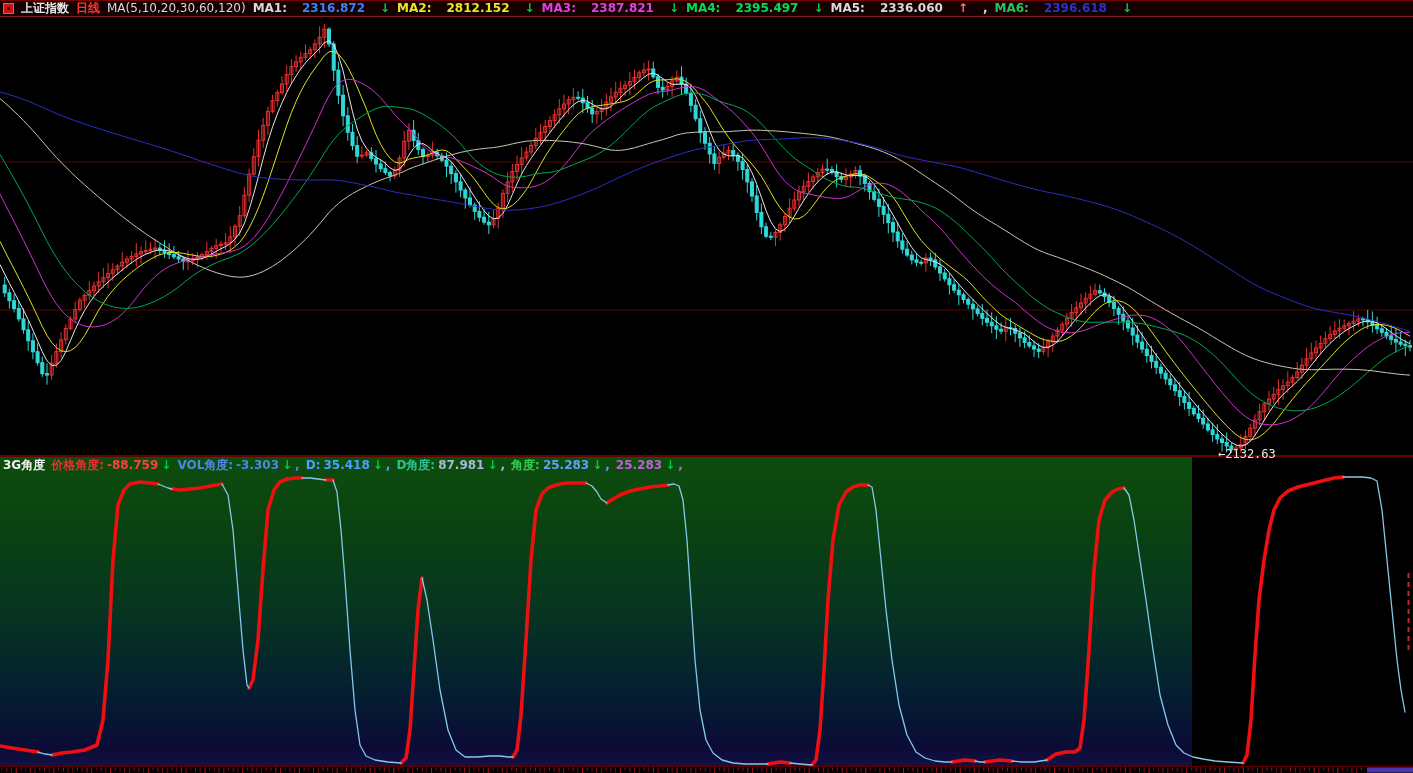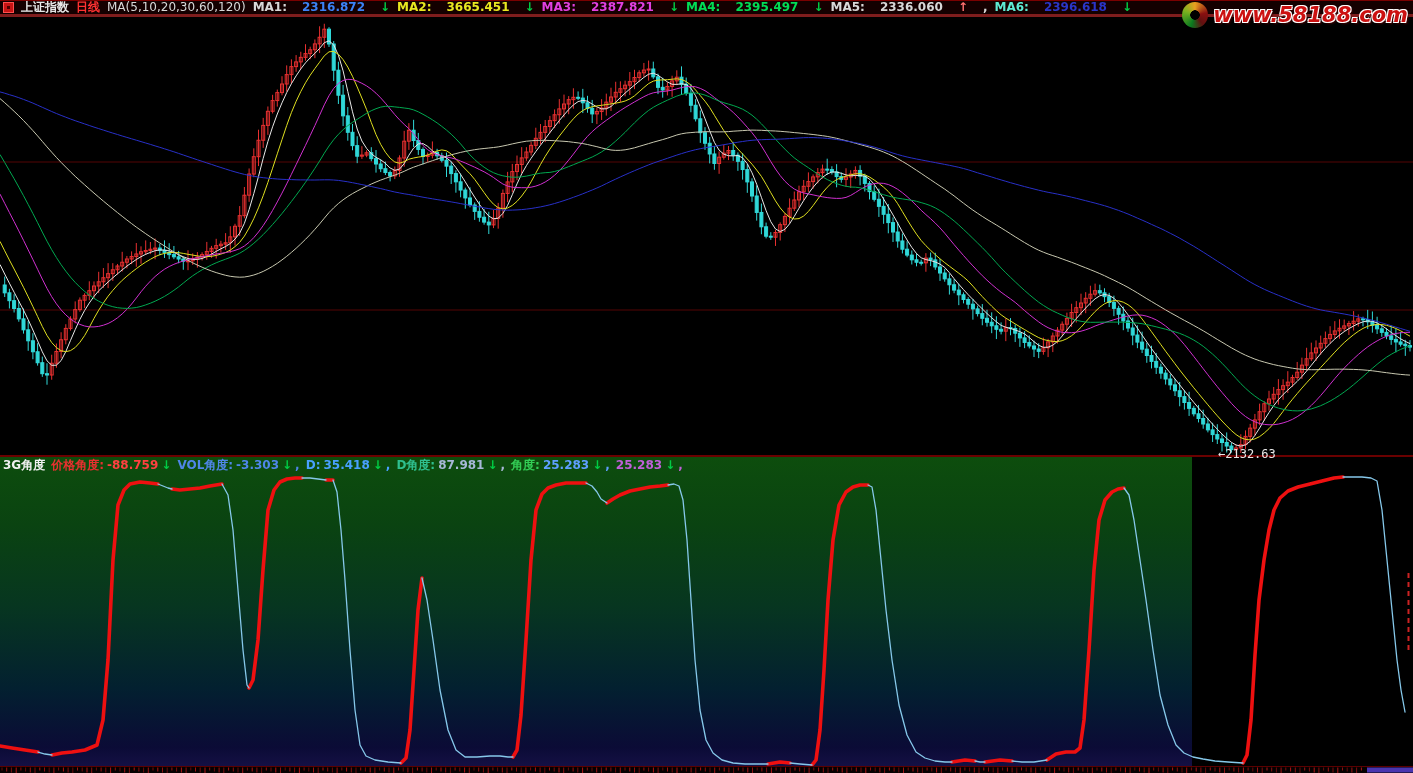--- a/index.html
+++ b/index.html
@@ -1,20 +1,20 @@
 <!DOCTYPE html>
 <html><head>
 <meta charset="utf-8">
 <style>
   html,body{margin:0;padding:0;background:#000;}
   .screen{position:relative;width:1413px;height:773px;background:#000;overflow:hidden;
           font-family:"DejaVu Sans","DejaVu Sans Mono",sans-serif;}
   
   .titlebar{position:absolute;top:0;left:0;width:1413px;height:17px;box-sizing:border-box;
-            background:#140000;border-top:1px solid #7a0000;border-bottom:3px solid #7f1d1d;
+            background:#140000;border-top:1px solid #7a0000;border-bottom:1px solid #7f1d1d;
             display:flex;align-items:center;gap:7px;padding-left:3px;
             font-size:12px;font-weight:bold;white-space:nowrap;line-height:15px;}
   .app-icon{width:11px;height:11px;background:#c81414;border:1px solid #ff5050;box-sizing:border-box;
             display:inline-block;position:relative;flex:0 0 auto;}
   .app-icon::after{content:"";position:absolute;left:3px;top:3px;width:3px;height:3px;background:#500000;}
   .t-sym{color:#e8e8e8;}
   .t-per{color:#ff3232;}
   .t-mah{color:#d8d8d8;font-weight:normal;}
   .ma-item{display:inline-flex;gap:15px;}
   
@@ -52,50 +52,46 @@
     <span class="t-per">日线</span>
     <span class="t-mah">MA(5,10,20,30,60,120)</span>
 
     <span class="ma-item">
       <span style="color: rgb(216, 216, 216);">MA1:</span>
       <span style="color: #3b82f6;">2316.872</span>
       <span style="color: rgb(0, 204, 68);">↓</span>
     </span>
     <span class="ma-item">
       <span style="color: rgb(232, 232, 32);">MA2:</span>
-      <span style="color: rgb(232, 232, 32);">3665.451</span>
+      <span style="color: rgb(232, 232, 32);">2812.152</span>
       <span style="color: rgb(0, 204, 68);">↓</span>
     </span>
     <span class="ma-item">
       <span style="color: rgb(224, 64, 224);">MA3:</span>
       <span style="color: rgb(224, 64, 224);">2387.821</span>
       <span style="color: rgb(0, 204, 68);">↓</span>
     </span>
     <span class="ma-item">
       <span style="color: rgb(0, 221, 85);">MA4:</span>
       <span style="color: rgb(0, 221, 85);">2395.497</span>
       <span style="color: rgb(0, 204, 68);">↓</span>
     </span>
     <span class="ma-item">
       <span style="color: rgb(216, 216, 216);">MA5:</span>
       <span style="color: rgb(216, 216, 216);">2336.060</span>
       <span style="color: rgb(255, 112, 112);">↑</span>
       <span style="color: rgb(216, 216, 216);">,</span>
     </span>
     <span class="ma-item">
-      <span style="color: #5eead4;">MA6:</span>
+      <span style="color: #22c55e;">MA6:</span>
       <span style="color: rgb(42, 53, 200);">2396.618</span>
       <span style="color: rgb(0, 204, 68);">↓</span>
     </span>
   </div>
 
-  <div class="logo">
-    <span class="logo-icon"></span>
-    <span class="logo-text">www.58188.com</span>
-  </div>
 
   <div class="main-chart">
     <svg id="mainSvg" width="1413" height="438">
         <line x1="0" y1="145" x2="1413" y2="145" stroke="#550505" stroke-width="1"></line>
         <line x1="0" y1="293" x2="1413" y2="293" stroke="#550505" stroke-width="1"></line>
         <line x1="4.7" y1="259.58217134753795" x2="4.7" y2="279.990890174697" stroke="#30d8d8" stroke-width="1"></line>
         <rect x="3.2" y="268" width="3" height="7.833333333333314" fill="#30d8d8" stroke="#30d8d8" stroke-width="1"></rect>
         <line x1="9.4" y1="271.7896476586869" x2="9.4" y2="291.4647518840108" stroke="#30d8d8" stroke-width="1"></line>
         <rect x="7.9" y="275.8333333333333" width="3" height="7.833333333333371" fill="#30d8d8" stroke="#30d8d8" stroke-width="1"></rect>
         <line x1="14.100000000000001" y1="277.25939427261136" x2="14.100000000000001" y2="295.5107568401654" stroke="#30d8d8" stroke-width="1"></line>

